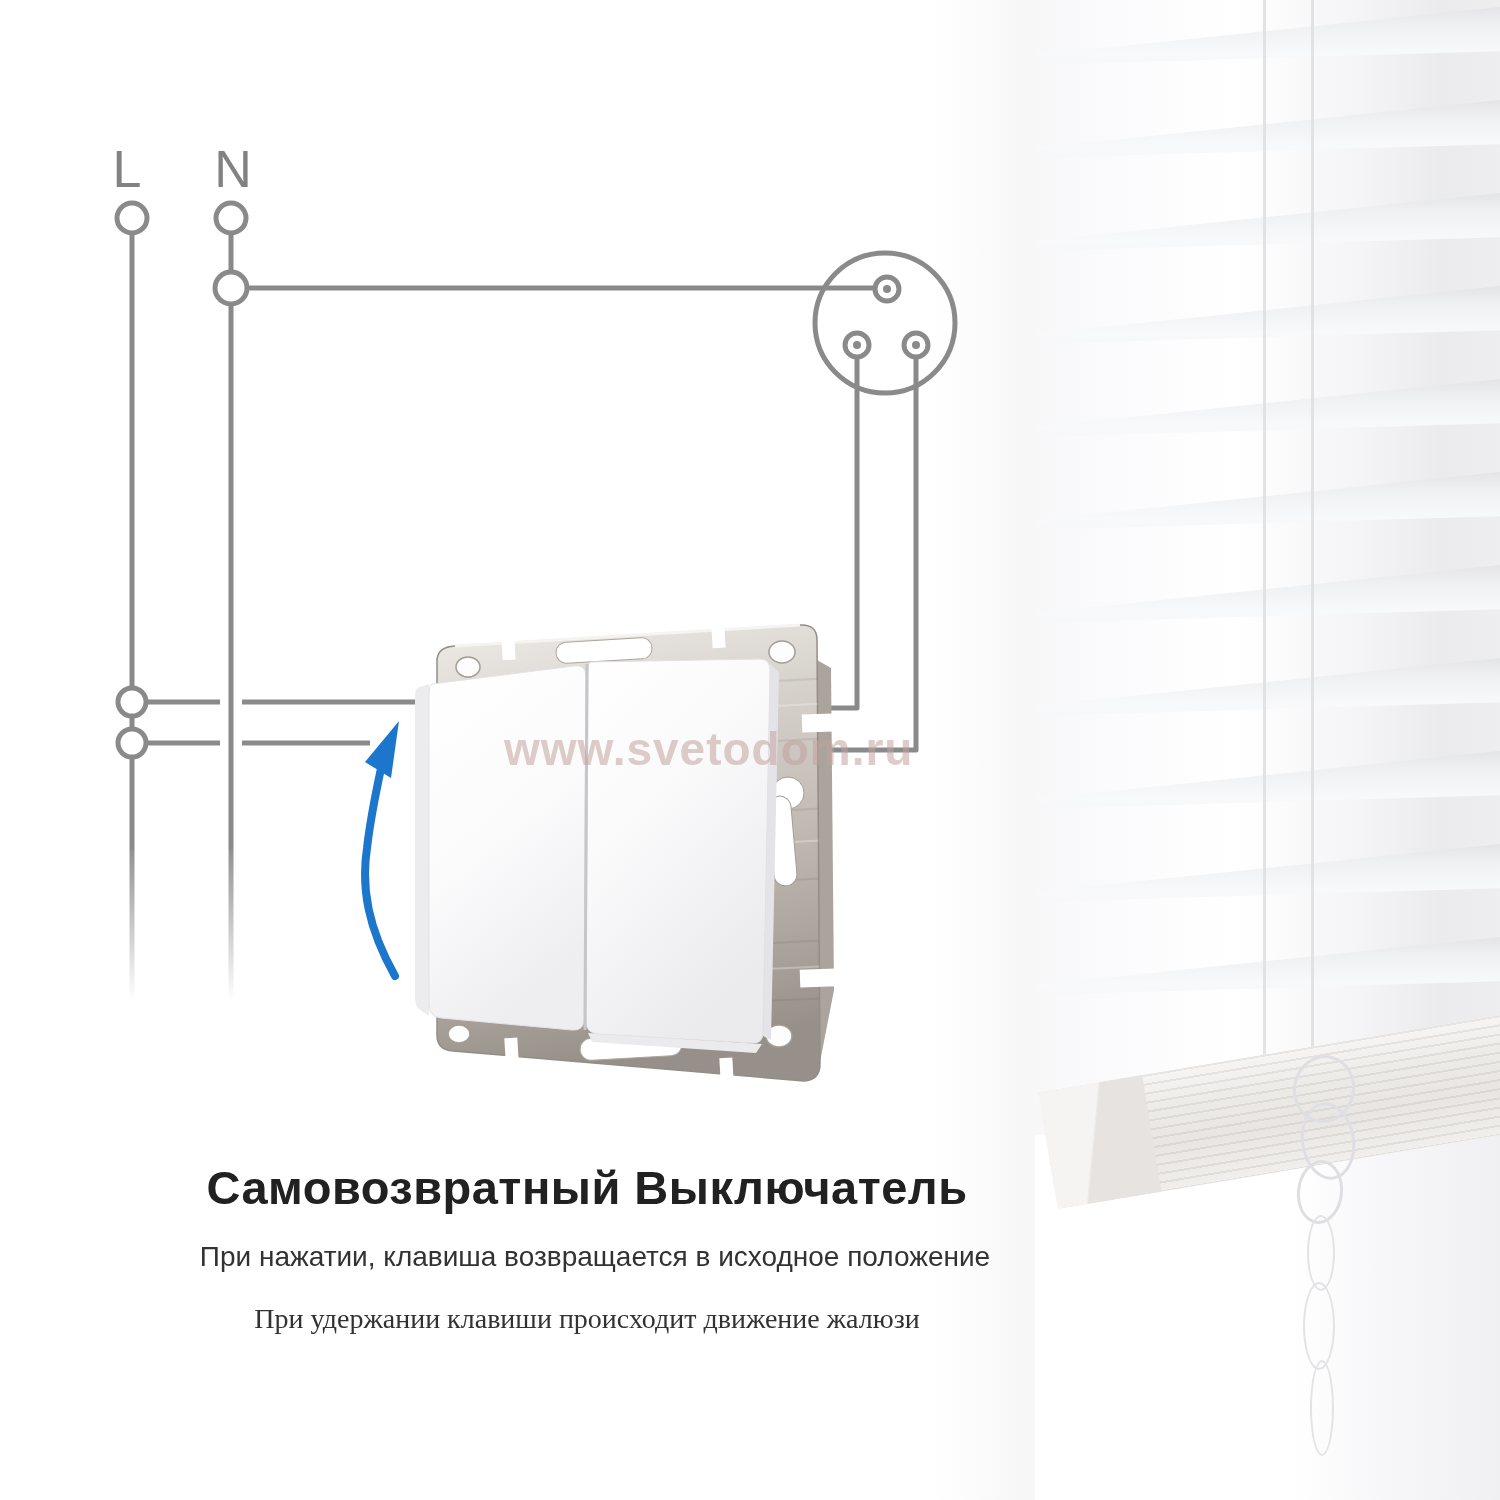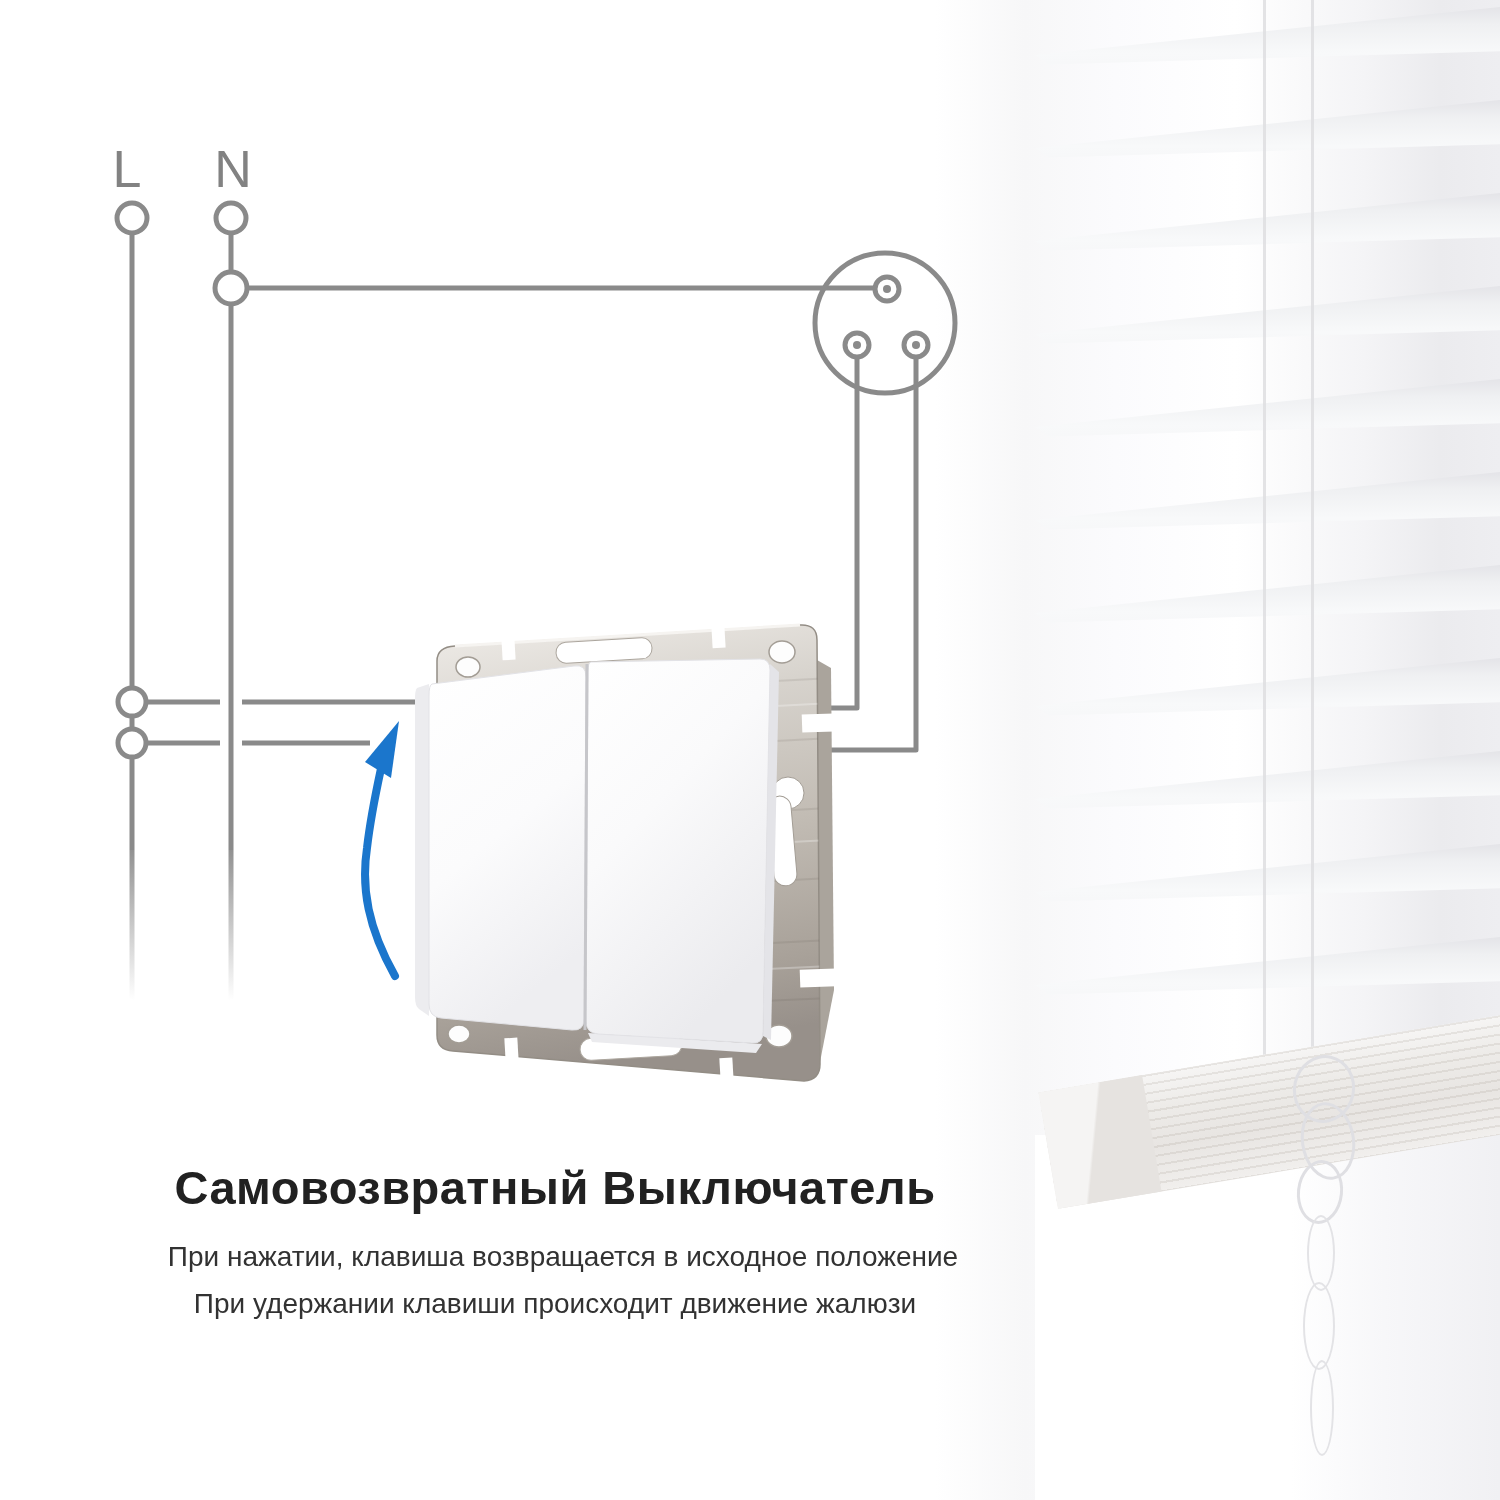--- a/index.html
+++ b/index.html
@@ -40,25 +40,25 @@
   }
   
   #scene{position:absolute;left:0;top:0;z-index:2;}
   
   #watermark{
     position:absolute;left:504px;top:722px;z-index:3;
     font-size:46px;font-weight:700;letter-spacing:1px;
     color:rgba(193,162,156,0.55);white-space:nowrap;
   }
   
-  #caption{position:absolute;left:0;top:1160px;width:1110px;z-index:4;text-align:center;}
+  #caption{position:absolute;left:0;top:1160px;width:1110px;z-index:4;text-align:center;padding-left:32px;}
   #caption .title{font-size:47px;font-weight:600;color:#212121;letter-spacing:.5px;}
   #caption .sub{font-size:28px;font-weight:400;color:#323232;}
   #caption .sub1{margin-top:26px;margin-left:16px;}
-  #caption .sub2{margin-top:15px;}
+  #caption .sub2{margin-top:30px;font-family:Liberation Serif, serif;}
 </style>
 </head>
 <body>
 
 <div id="canvas">
 
   <div id="blinds">
     <div class="slat" style="top:7px"></div>
     <div class="slat" style="top:100px"></div>
     <div class="slat" style="top:193px"></div>
@@ -199,20 +199,21 @@
         <path d="M587,664 L585,1030" stroke="#c6c6ca" stroke-width="3" fill="none"></path>
       </g>
     </g>
 
     <g>
       <path d="M395,976 C368,928 361,888 367,848 C371,814 376,792 382,764" stroke="#1b76cc" stroke-width="8" fill="none" stroke-linecap="round"></path>
       <polygon points="399,721 365,762 391,778" fill="#1b76cc"></polygon>
     </g>
   </svg>
 
+  <div id="watermark">www.svetodom.ru</div>
 
   <div id="caption">
     <div class="title">Самовозвратный Выключатель</div>
     <div class="sub sub1">При нажатии, клавиша возвращается в исходное положение</div>
     <div class="sub sub2">При удержании клавиши происходит движение жалюзи</div>
   </div>
 
 </div>
 
 </body></html>

